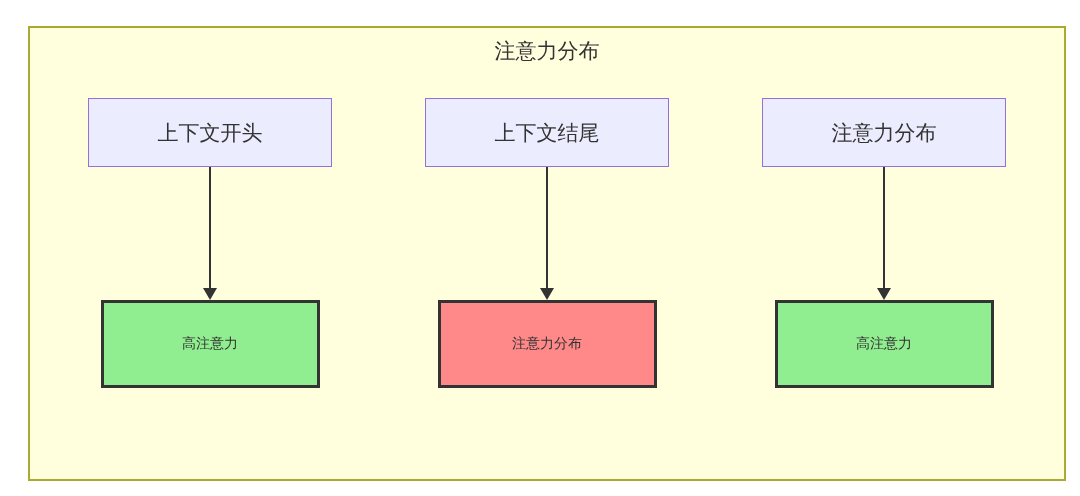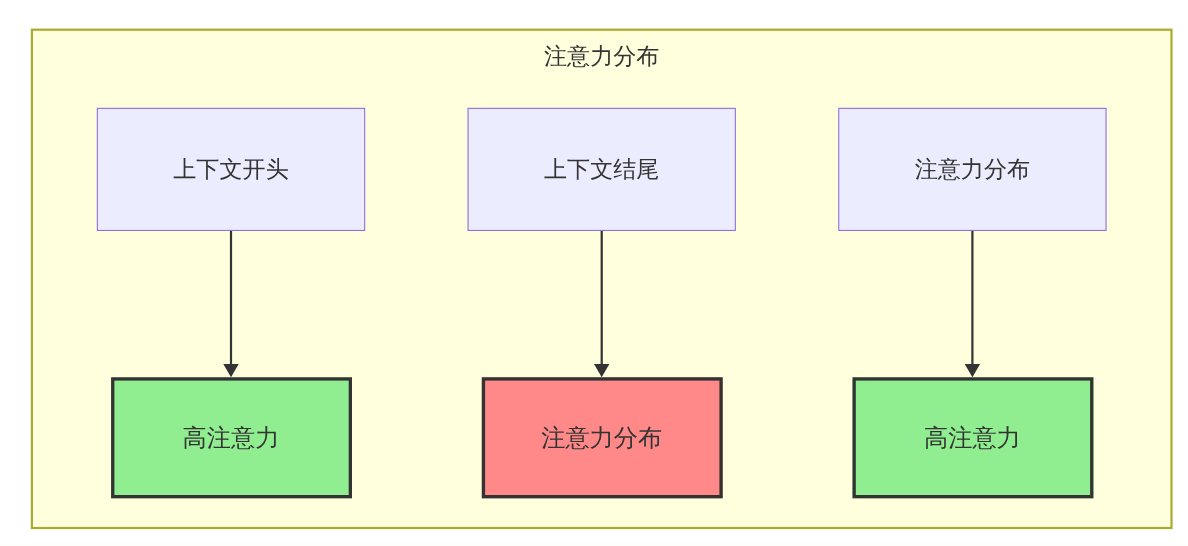--- a/index.html
+++ b/index.html
@@ -42,21 +42,21 @@
     margin-top: 33px;
   }
   .flow-column {
     width: 244px;
     display: flex;
     flex-direction: column;
     align-items: center;
   }
   .source-node {
     width: 100%;
-    height: 112px;
+    height: 69px;
     box-sizing: border-box;
     background: var(--node-bg);
     border: 1.5px solid var(--node-border);
     display: flex;
     align-items: center;
     justify-content: center;
     font-size: 21px;
     color: var(--text);
   }
   .arrow {
@@ -71,27 +71,27 @@
     background: var(--line);
   }
   .arrow-head {
     width: 0; height: 0;
     border-left: 7px solid transparent;
     border-right: 7px solid transparent;
     border-top: 12px solid var(--line);
   }
   .result-node {
     width: 219px;
-    height: 110px;
+    height: 88px;
     box-sizing: border-box;
     border: 3px solid var(--result-border);
     display: flex;
     align-items: center;
     justify-content: center;
-    font-size: 22px;
+    font-size: 14px;
     color: var(--text);
   }
   .result-node[data-level="high"] { background: var(--high-bg); }
   .result-node[data-level="low"]  { background: var(--low-bg); }
 </style>
 </head>
 <body>
 
 <div class="diagram-container">
   <div class="diagram-title">注意力分布</div>

